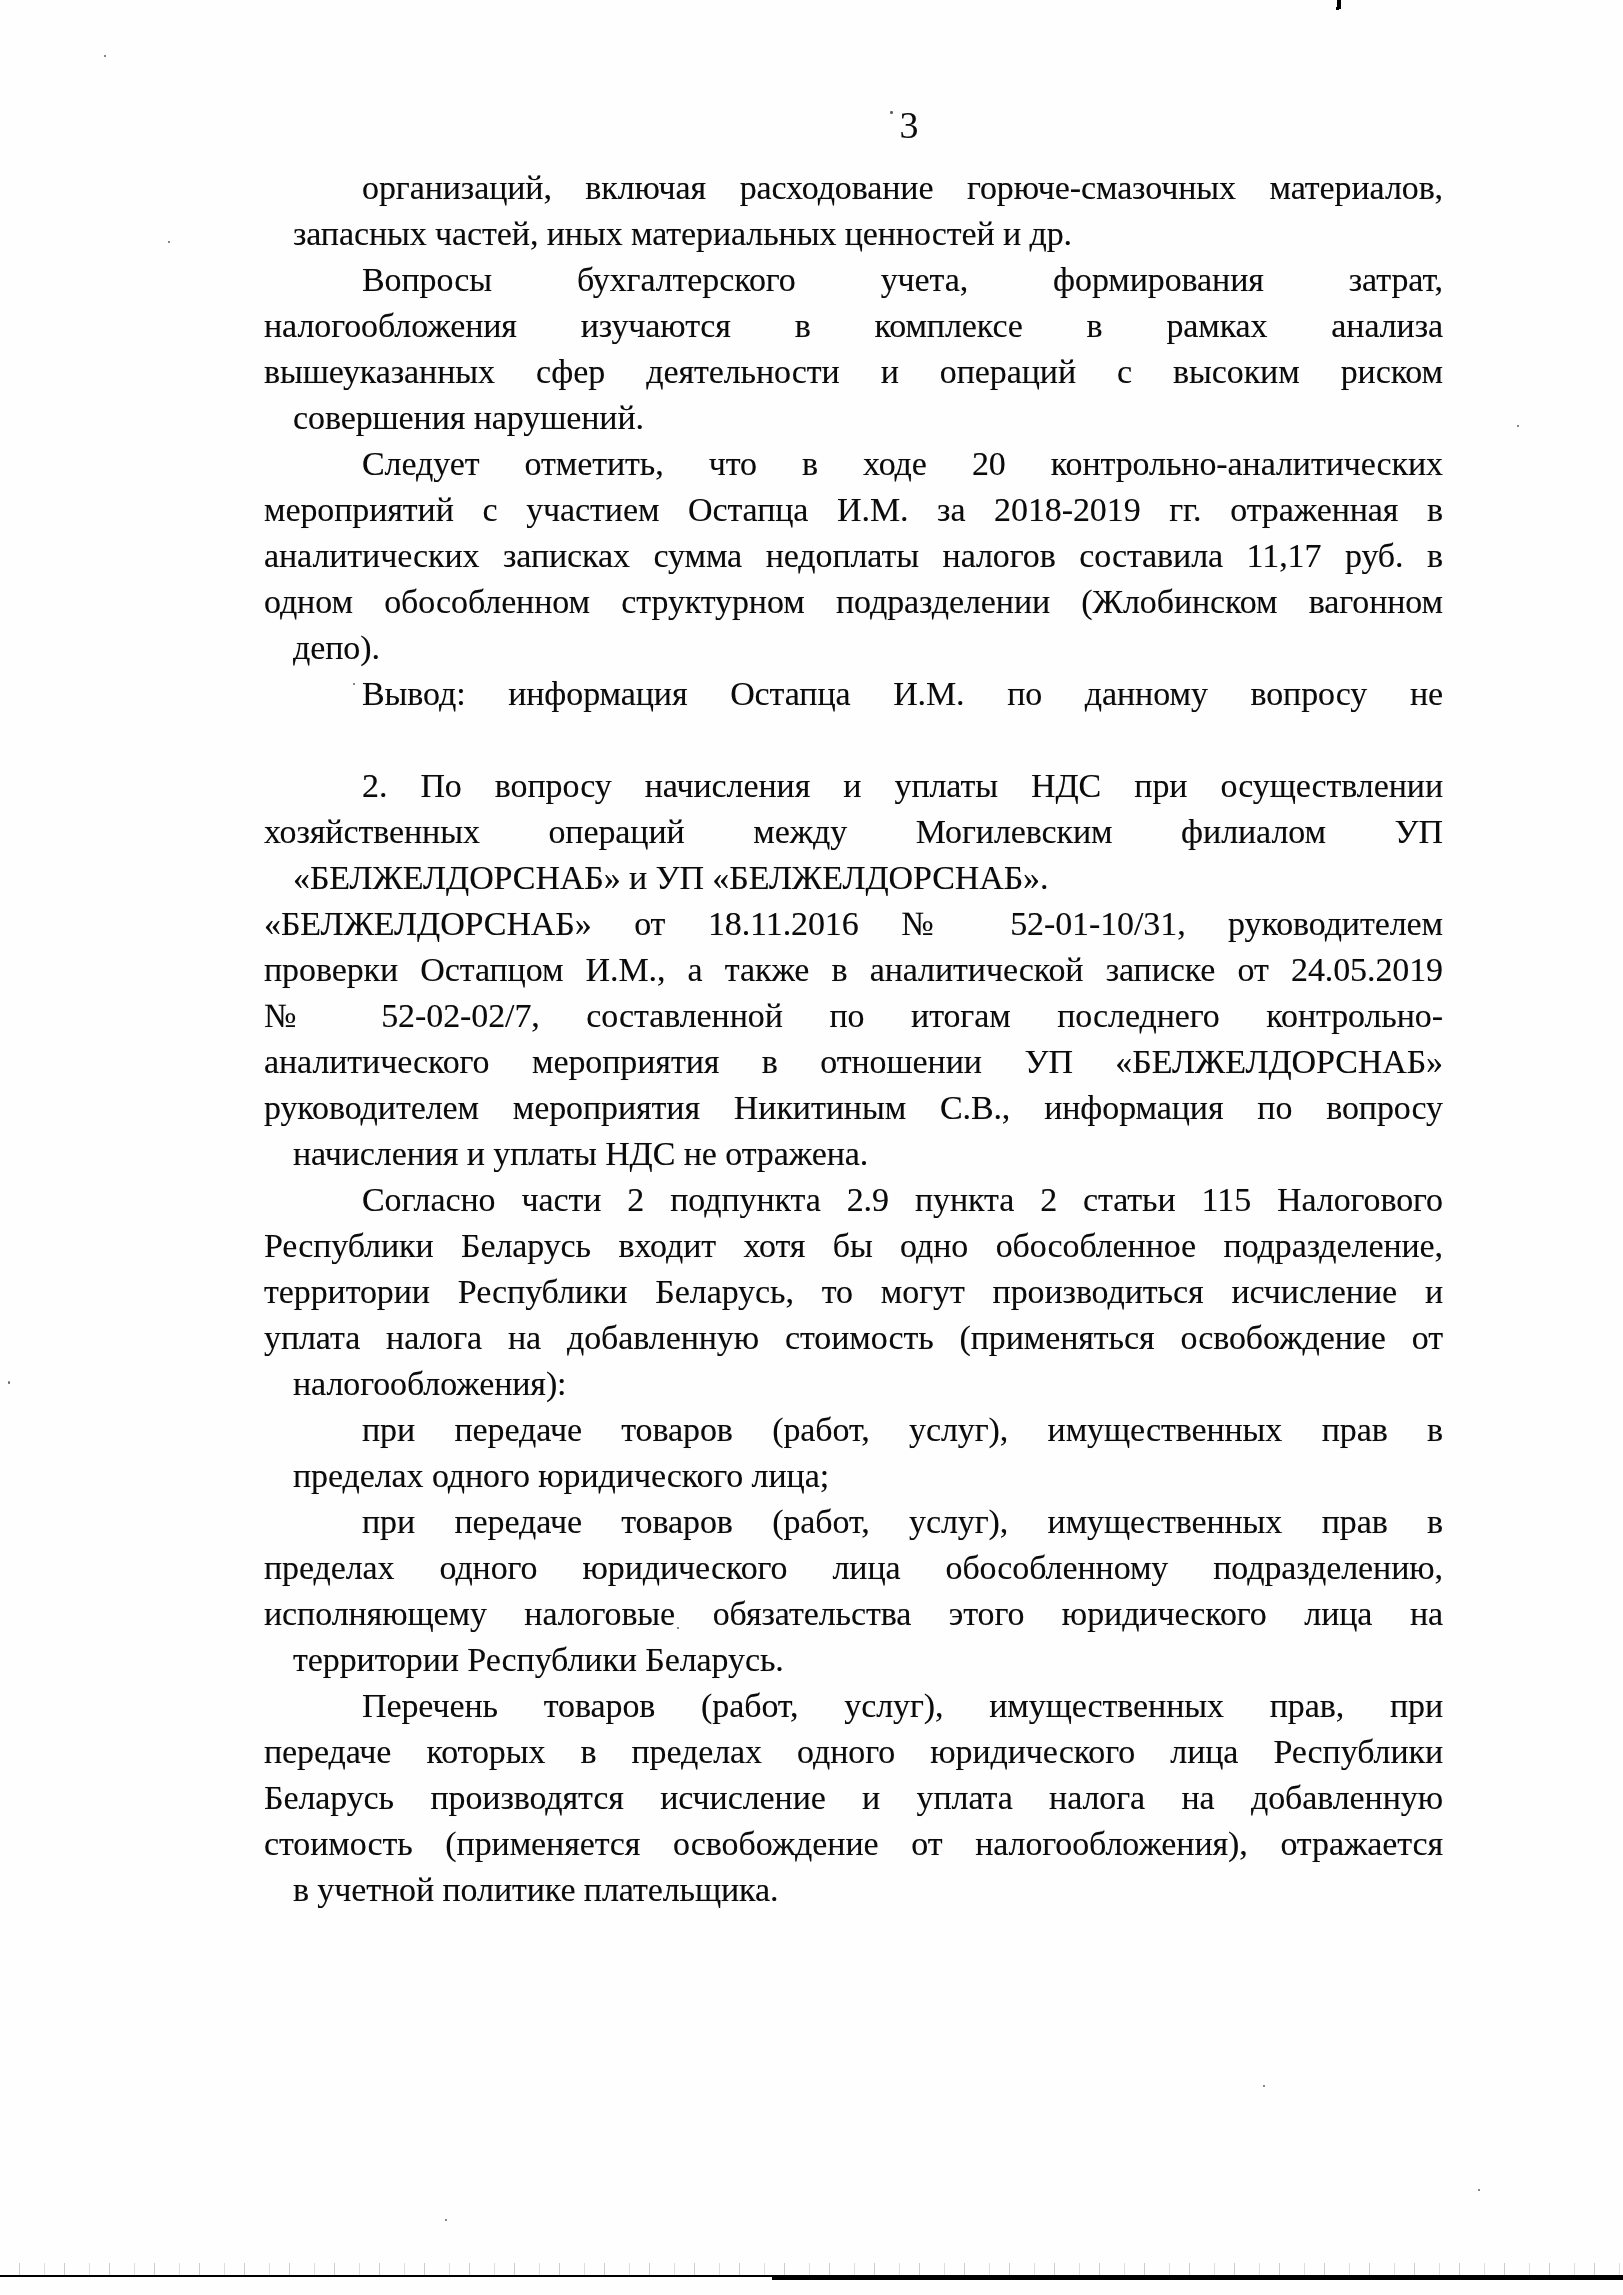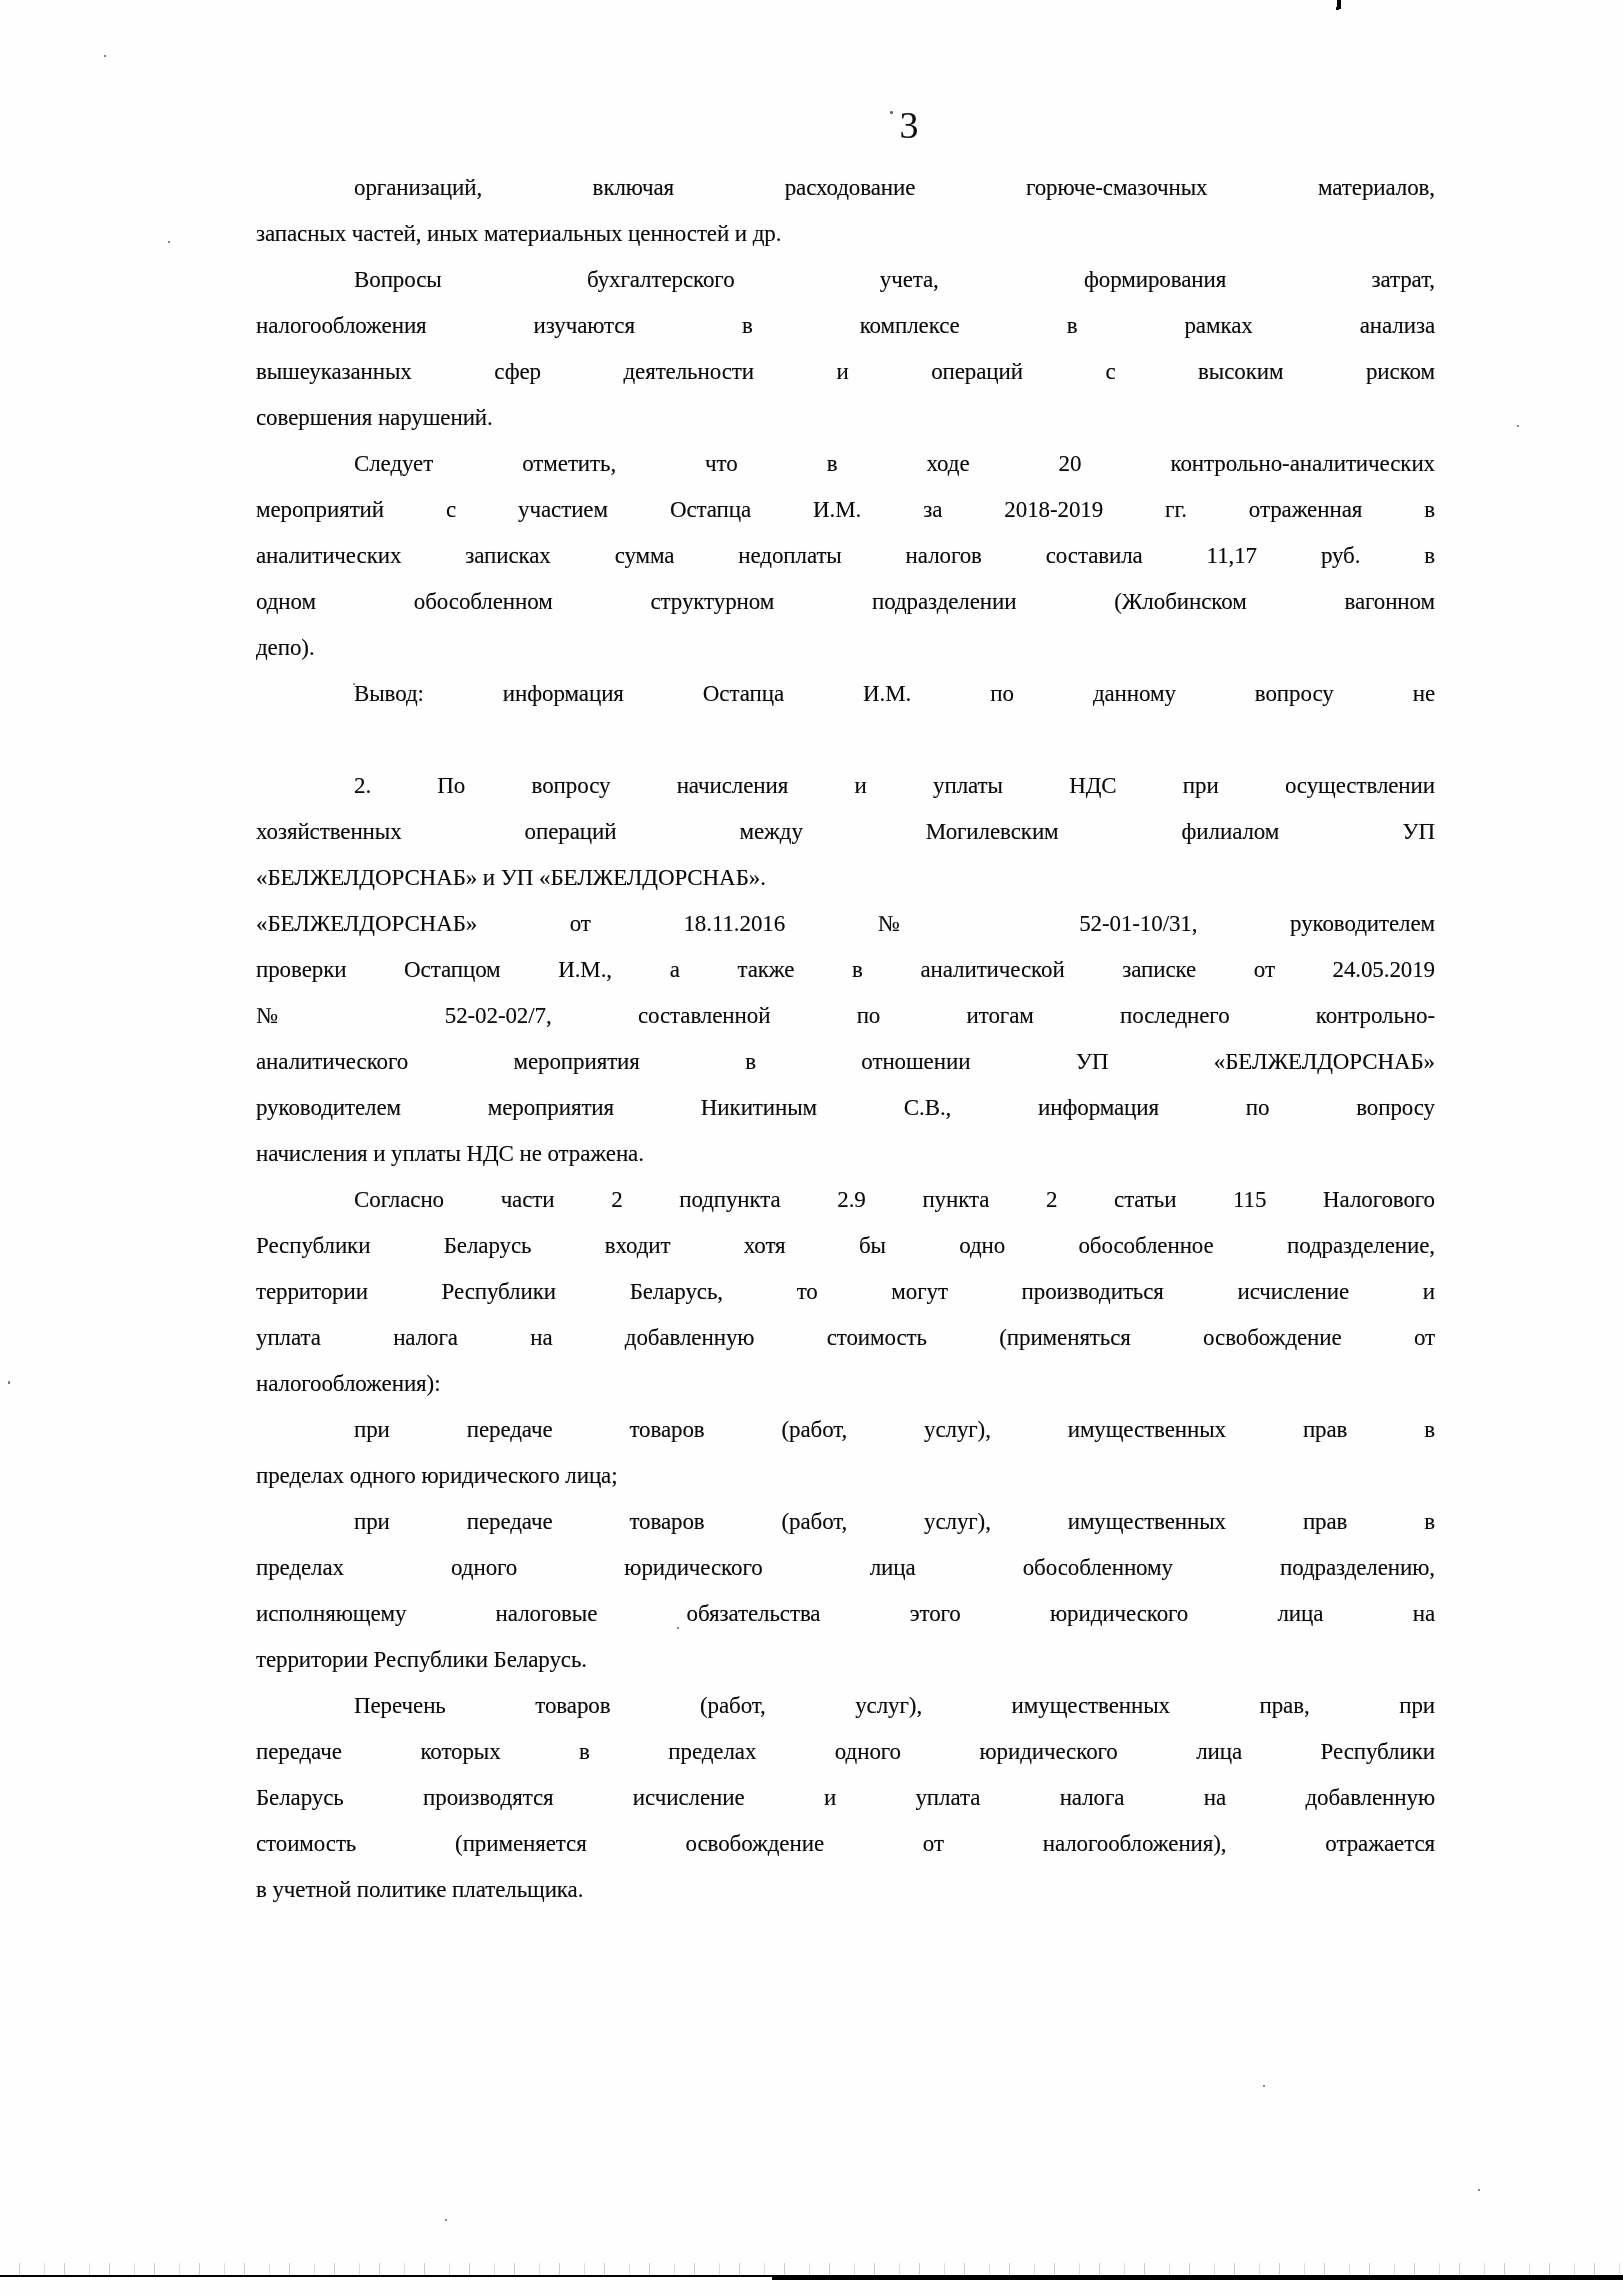--- a/index.html
+++ b/index.html
@@ -22,39 +22,40 @@
     left: 264px;
     width: 1179px;
     text-align: center;
     text-indent: 111px;
     font-size: 38px;
     line-height: 46px;
   }
   .doc-body {
     position: absolute;
     top: 165px;
-    left: 256px;
+    left: 264px;
     width: 1179px;
-    font-size: 23px;
+    font-size: 34px;
     line-height: 46px;
     letter-spacing: -0.1px;
     text-shadow: 0 0 0.7px rgba(0,0,0,0.35);
   }
   .para { margin: 0; }
   .para.section-break { margin-top: 46px; }
   .line {
     text-align: justify;
     text-align-last: justify;
     -moz-text-align-last: justify;
     height: 46px;
     white-space: nowrap;
   }
   .line.first { text-indent: 98px; }
   .line.last {
     text-align-last: left;
+    margin-left: 29px;
     -moz-text-align-last: left;
   }
   
   .corner-tick {
     position: absolute;
     left: 1337px;
     top: 0;
     width: 3.9px;
     height: 8.5px;
     background: #000;

